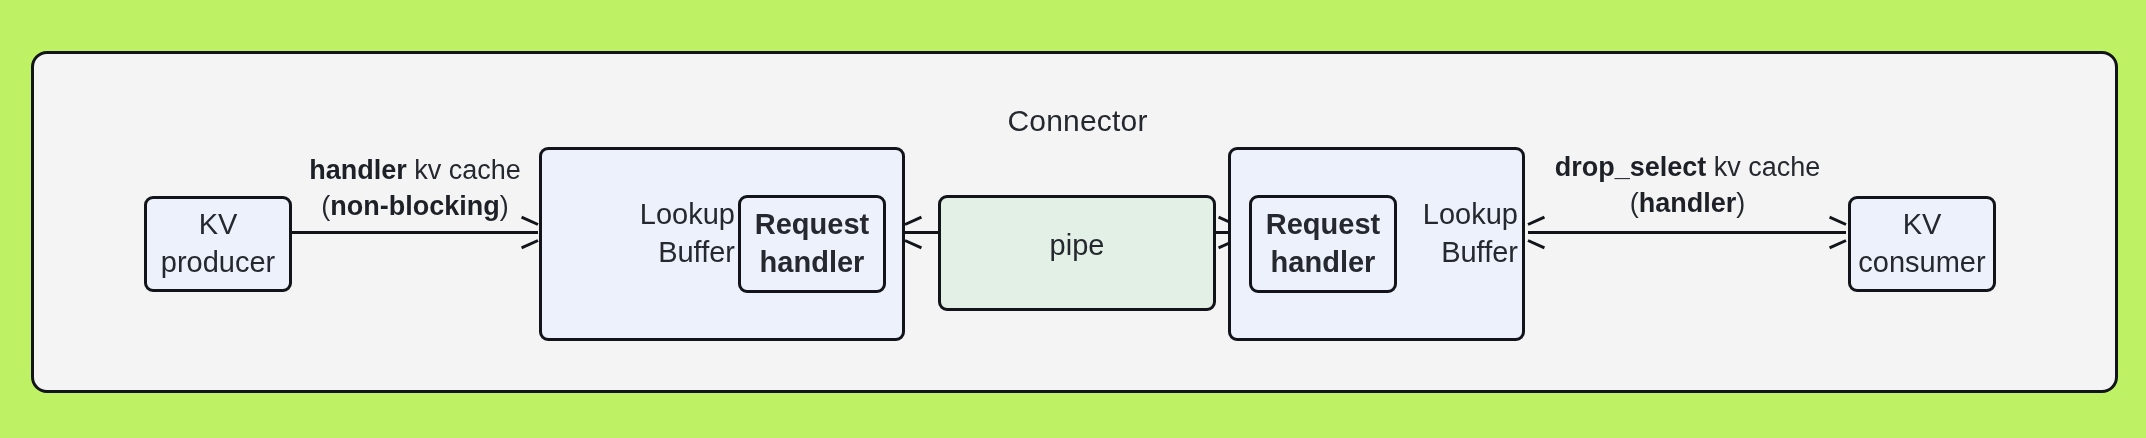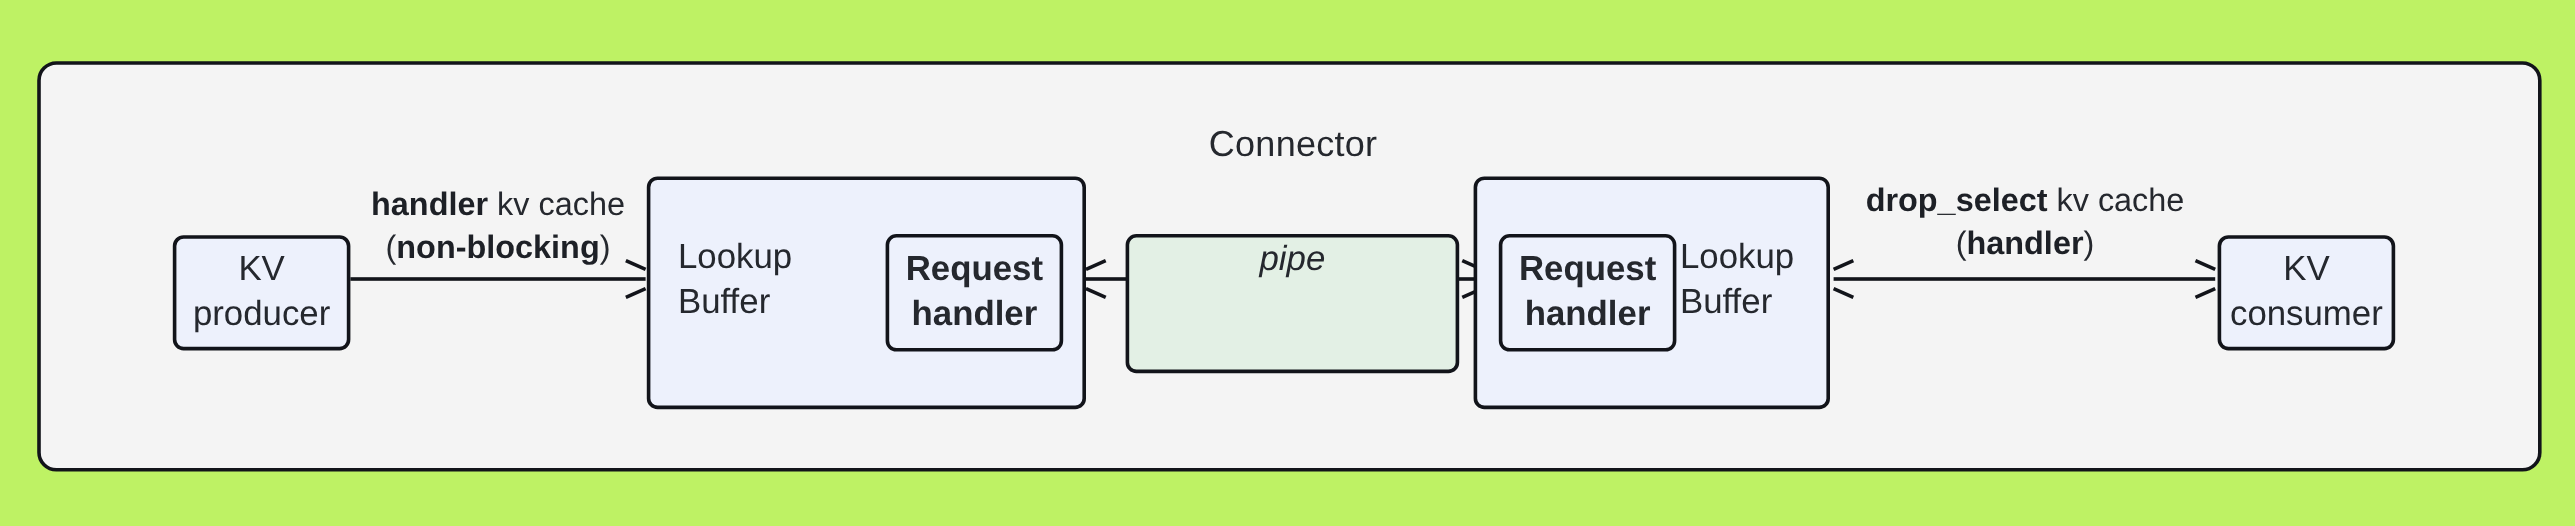--- a/index.html
+++ b/index.html
@@ -72,35 +72,34 @@
   .rh { width: 148px; height: 98px; border-radius: 9px; font-weight: bold; }
   .rh-left  { left: 738px;  top: 195px; }
   .rh-right { left: 1249px; top: 195px; }
 
   
   .lb-text {
     position: absolute;
     font-size: 29px;
     line-height: 1.30;
     color: #25282e;
-    text-align: left;
+    text-align: right;
     white-space: pre-line;
   }
   .lb-text-left  { left: 565px;  top: 196px; width: 170px; }
   .lb-text-right { left: 1400px; top: 196px; width: 118px; }
 
   
   .pipe {
     left: 938px;
     top: 195px;
     width: 278px;
     height: 116px;
-    align-items: flex-start;
+    align-items: center;
     padding-bottom: 15px;
-    font-style: italic;
   }
 
   
   .kv-producer { left: 144px;  top: 196px; }
   .kv-consumer { left: 1848px; top: 196px; }
 
   
   .line {
     position: absolute;
     background: #12141a;

